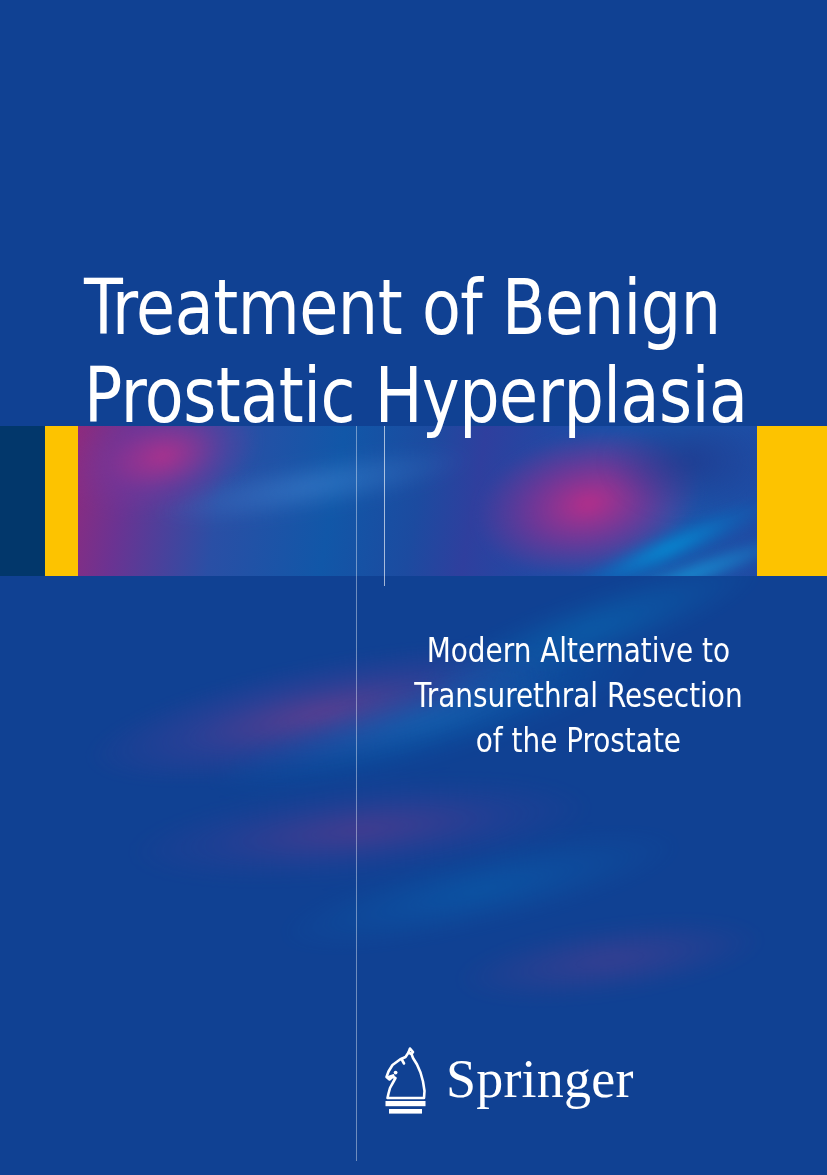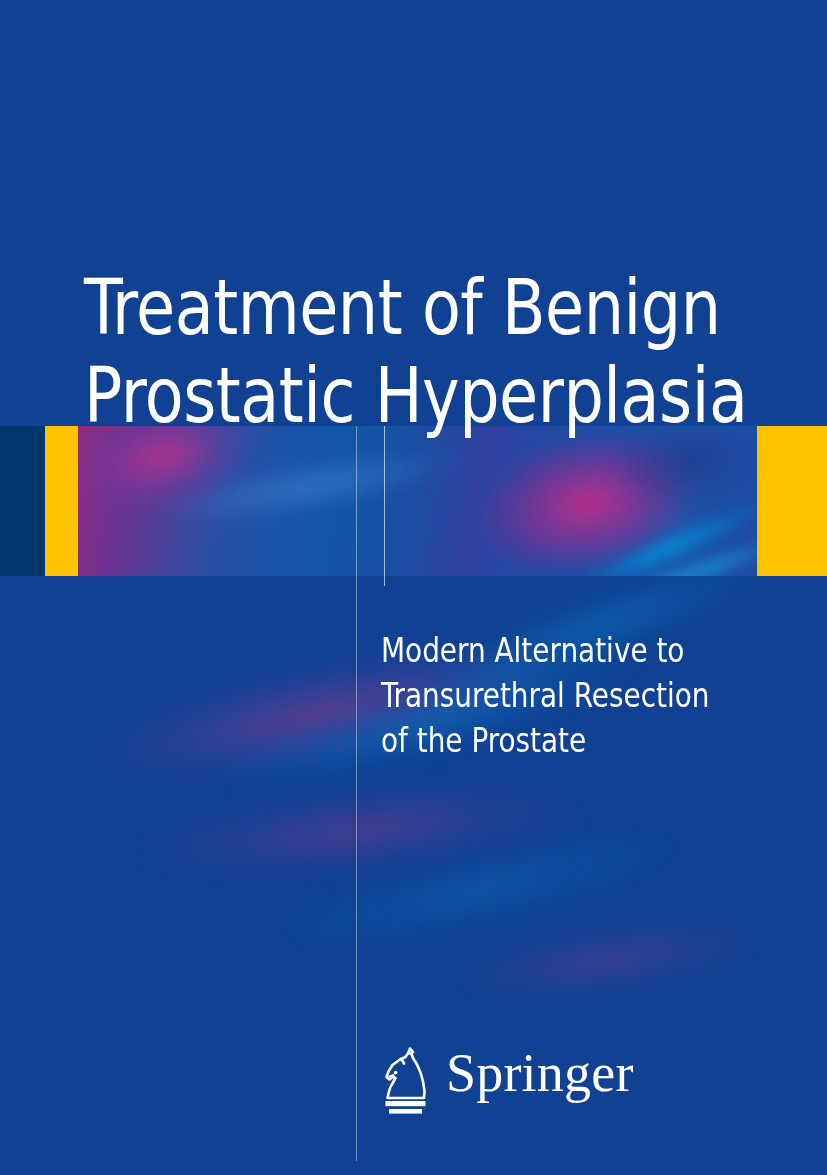--- a/index.html
+++ b/index.html
@@ -217,20 +217,21 @@
   .hairline-1 { left: 356px; top: 426px; height: 735px; background: rgba(255,255,255,.40); }
   .hairline-2 { left: 384px; top: 426px; height: 160px; background: rgba(255,255,255,.62); }
 
   
   .subtitle-block {
     position: absolute;
     left: 381px;
     top: 628px;
     width: 420px;
     z-index: 6;
+    text-align: center;
   }
   .subtitle-line {
     font-family: "Liberation Sans Narrow", "DejaVu Sans Condensed", "Liberation Sans", sans-serif;
     font-stretch: condensed;
     font-size: 33px;
     line-height: 45px;
     color: #ffffff;
     white-space: nowrap;
     font-weight: 400;
     transform: scaleX(0.94);
@@ -269,21 +270,21 @@
     transform: scaleX(0.94);
     transform-origin: left center;
   }
 
   
   .logo-block {
     position: absolute;
     left: 378px;
     top: 1046px;
     display: flex;
-    align-items: flex-start;
+    align-items: center;
     z-index: 6;
   }
   .logo-knight {
     width: 58px;
     height: 72px;
     display: block;
   }
   .logo-word {
     font-family: "Liberation Serif", "DejaVu Serif", serif;
     font-size: 54px;

